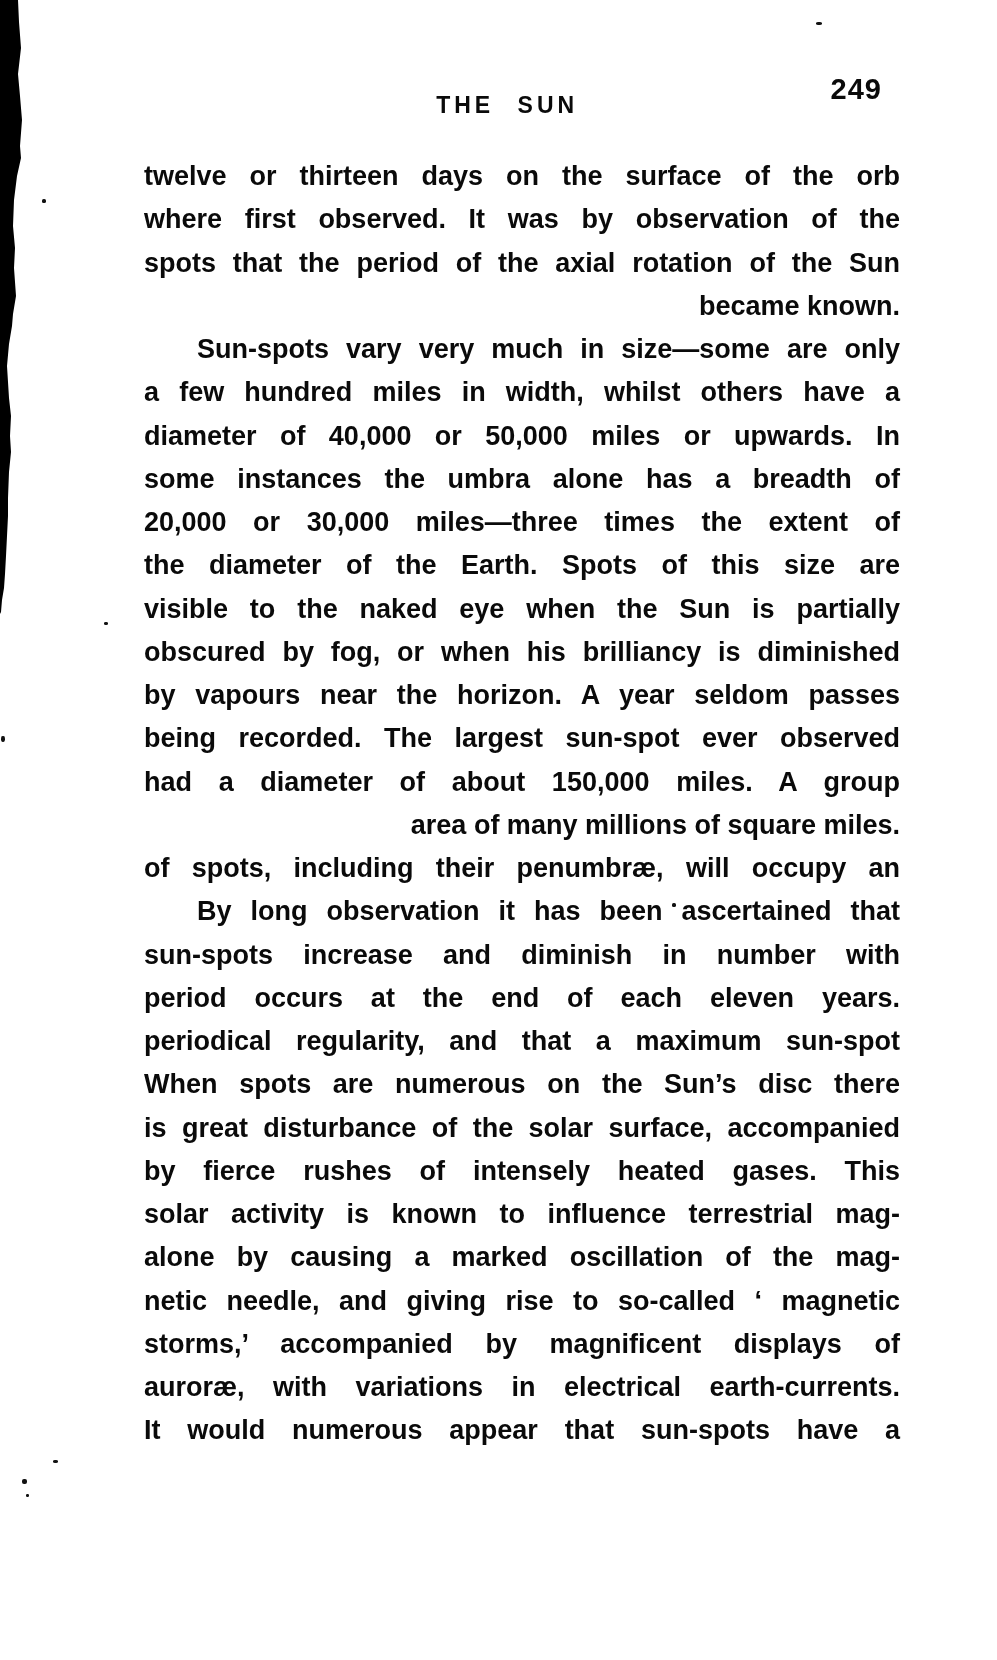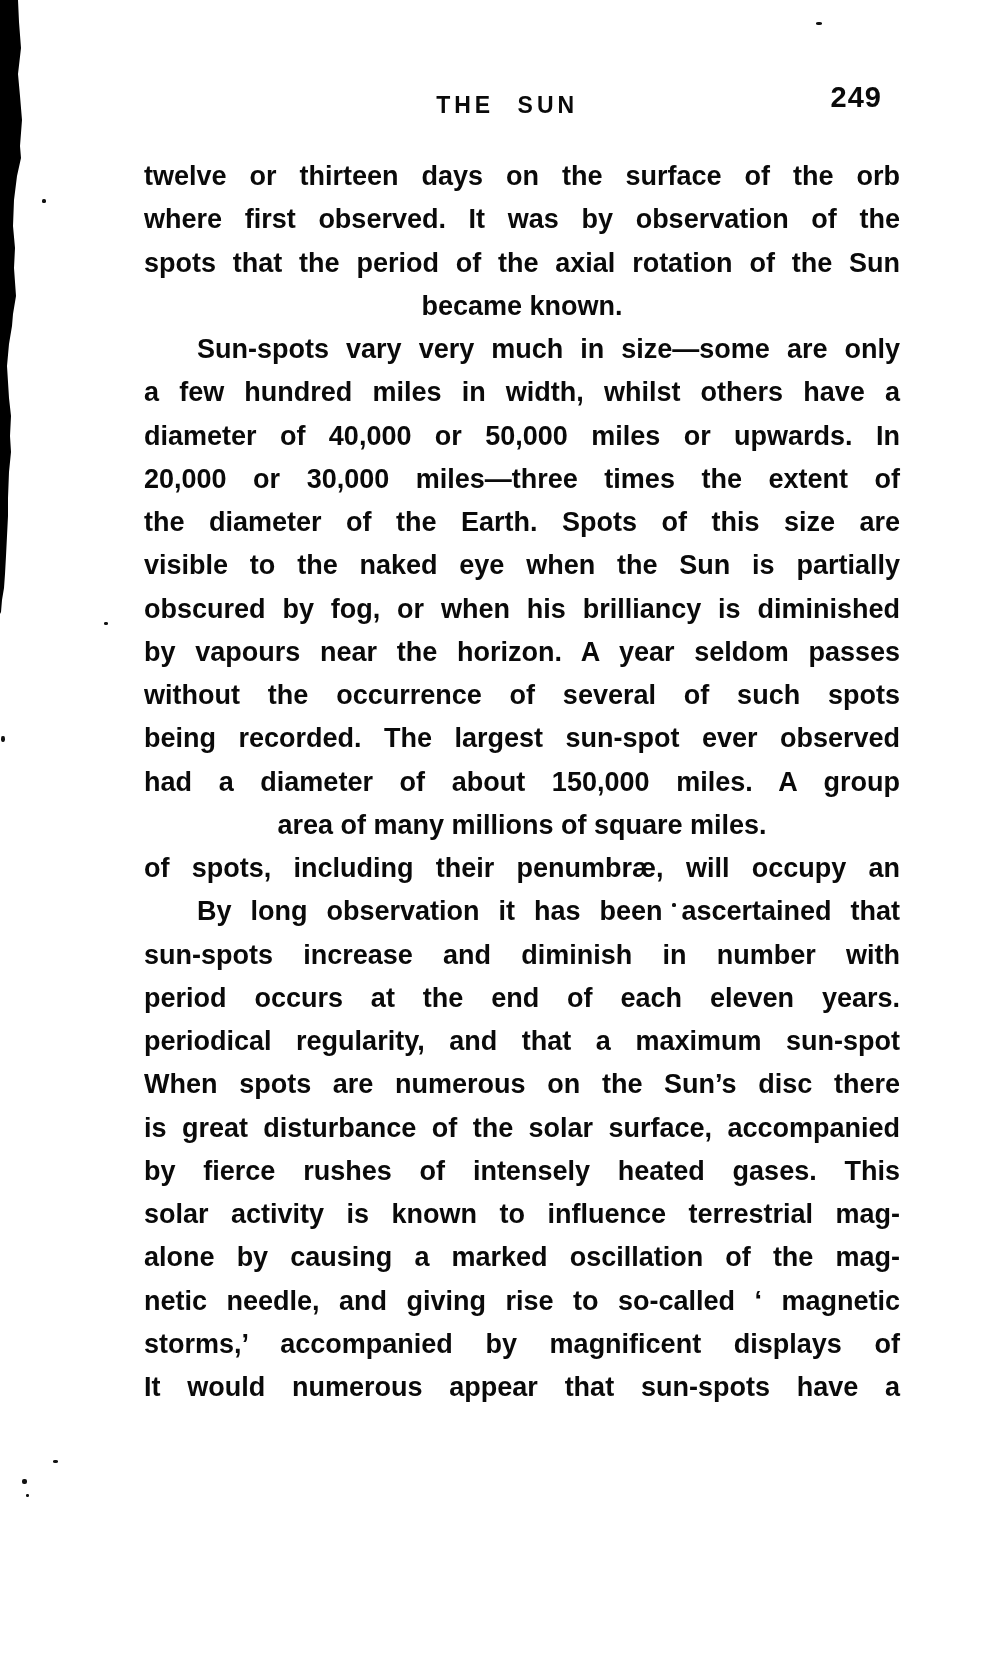--- a/index.html
+++ b/index.html
@@ -37,40 +37,40 @@
     bottom: 3px;
     font-size: 23px;
     font-weight: bold;
     letter-spacing: 4px;
     word-spacing: 13px;
     white-space: nowrap;
   }
   .page-number {
     position: absolute;
     right: 6px;
-    bottom: 8px;
+    bottom: 16px;
     font-size: 29px;
     font-weight: bold;
     letter-spacing: 1px;
     margin-top: 36px;
   }
   
   .text-block {
     position: absolute;
     left: 144px;
     top: 155px;
     width: 756px;
   }
   .line {
     height: 43.25px;
     line-height: 43.25px;
     font-size: 27px;
     font-weight: bold;
     white-space: normal;
-    text-align: center;
+    text-align: right;
   }
   .line.just {
     text-align: justify;
     text-align-last: justify;
   }
   .line.indent {
     padding-left: 53px;
   }
   
   .speck {
@@ -106,41 +106,42 @@
   </div>
 
   <div class="text-block" id="lines">
       <div class="line just">twelve or thirteen days on the surface of the orb</div>
       <div class="line just">where first observed. It was by observation of the</div>
       <div class="line just">spots that the period of the axial rotation of the Sun</div>
       <div class="line">became known.</div>
       <div class="line just indent">Sun-spots vary very much in size—some are only</div>
       <div class="line just">a few hundred miles in width, whilst others have a</div>
       <div class="line just">diameter of 40,000 or 50,000 miles or upwards. In</div>
+      <div class="line just">some instances the umbra alone has a breadth of</div>
       <div class="line just">20,000 or 30,000 miles—three times the extent of</div>
       <div class="line just">the diameter of the Earth. Spots of this size are</div>
       <div class="line just">visible to the naked eye when the Sun is partially</div>
       <div class="line just">obscured by fog, or when his brilliancy is diminished</div>
       <div class="line just">by vapours near the horizon. A year seldom passes</div>
-      <div class="line just">without the occurrence of several of such spots</div>
       <div class="line just">being recorded. The largest sun-spot ever observed</div>
       <div class="line just">had a diameter of about 150,000 miles. A group</div>
       <div class="line">area of many millions of square miles.</div>
       <div class="line just">of spots, including their penumbræ, will occupy an</div>
       <div class="line just indent">By long observation it has been ascertained that</div>
       <div class="line just">sun-spots increase and diminish in number with</div>
       <div class="line just">period occurs at the end of each eleven years.</div>
       <div class="line just">periodical regularity, and that a maximum sun-spot</div>
       <div class="line just">When spots are numerous on the Sun’s disc there</div>
       <div class="line just">is great disturbance of the solar surface, accompanied</div>
       <div class="line just">by fierce rushes of intensely heated gases. This</div>
       <div class="line just">solar activity is known to influence terrestrial mag-</div>
       <div class="line just">alone by causing a marked oscillation of the mag-</div>
       <div class="line just">netic needle, and giving rise to so-called ‘ magnetic</div>
       <div class="line just">storms,’ accompanied by magnificent displays of</div>
+      <div class="line just">auroræ, with variations in electrical earth-currents.</div>
       <div class="line just">It would numerous appear that sun-spots have a</div>
     </div>
 
   <div id="specks">
       <span class="speck" style="left: 816px; top: 22px; width: 6px; height: 3px;"></span>
       <span class="speck" style="left: 42px; top: 199px; width: 4px; height: 4px;"></span>
       <span class="speck" style="left: 104px; top: 622px; width: 4px; height: 3px;"></span>
       <span class="speck" style="left: 1px; top: 736px; width: 4px; height: 6px;"></span>
       <span class="speck" style="left: 672px; top: 903px; width: 4px; height: 4px;"></span>
       <span class="speck" style="left: 682px; top: 1543px; width: 3px; height: 3px;"></span>

